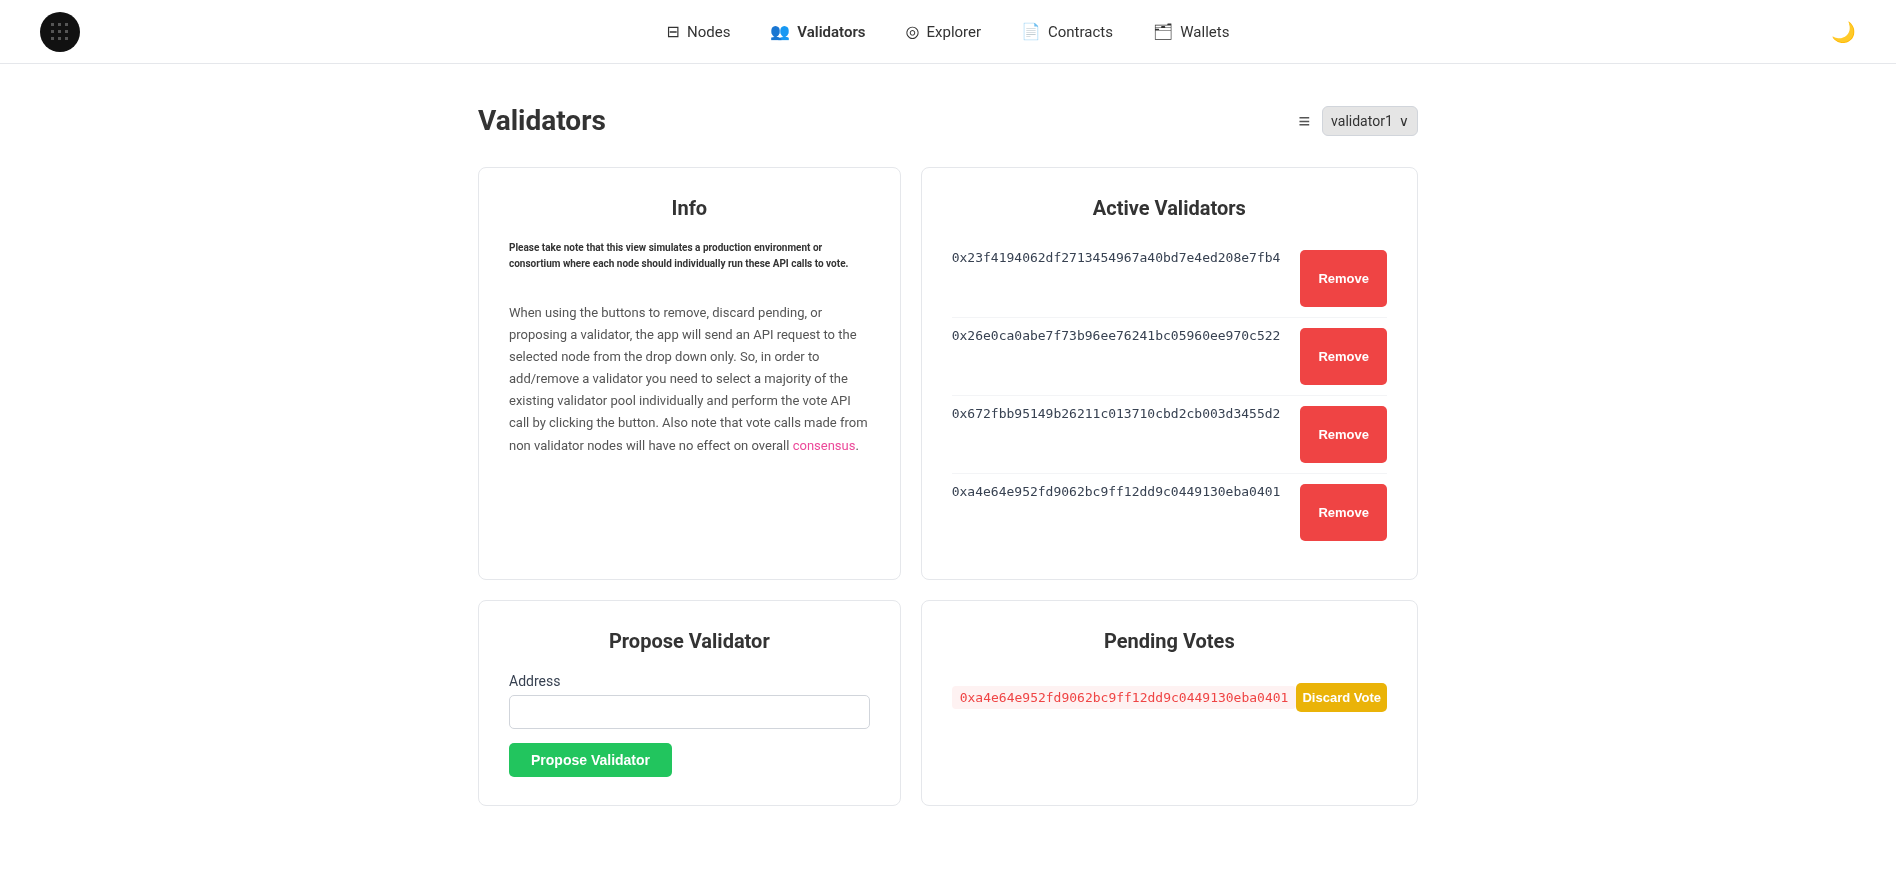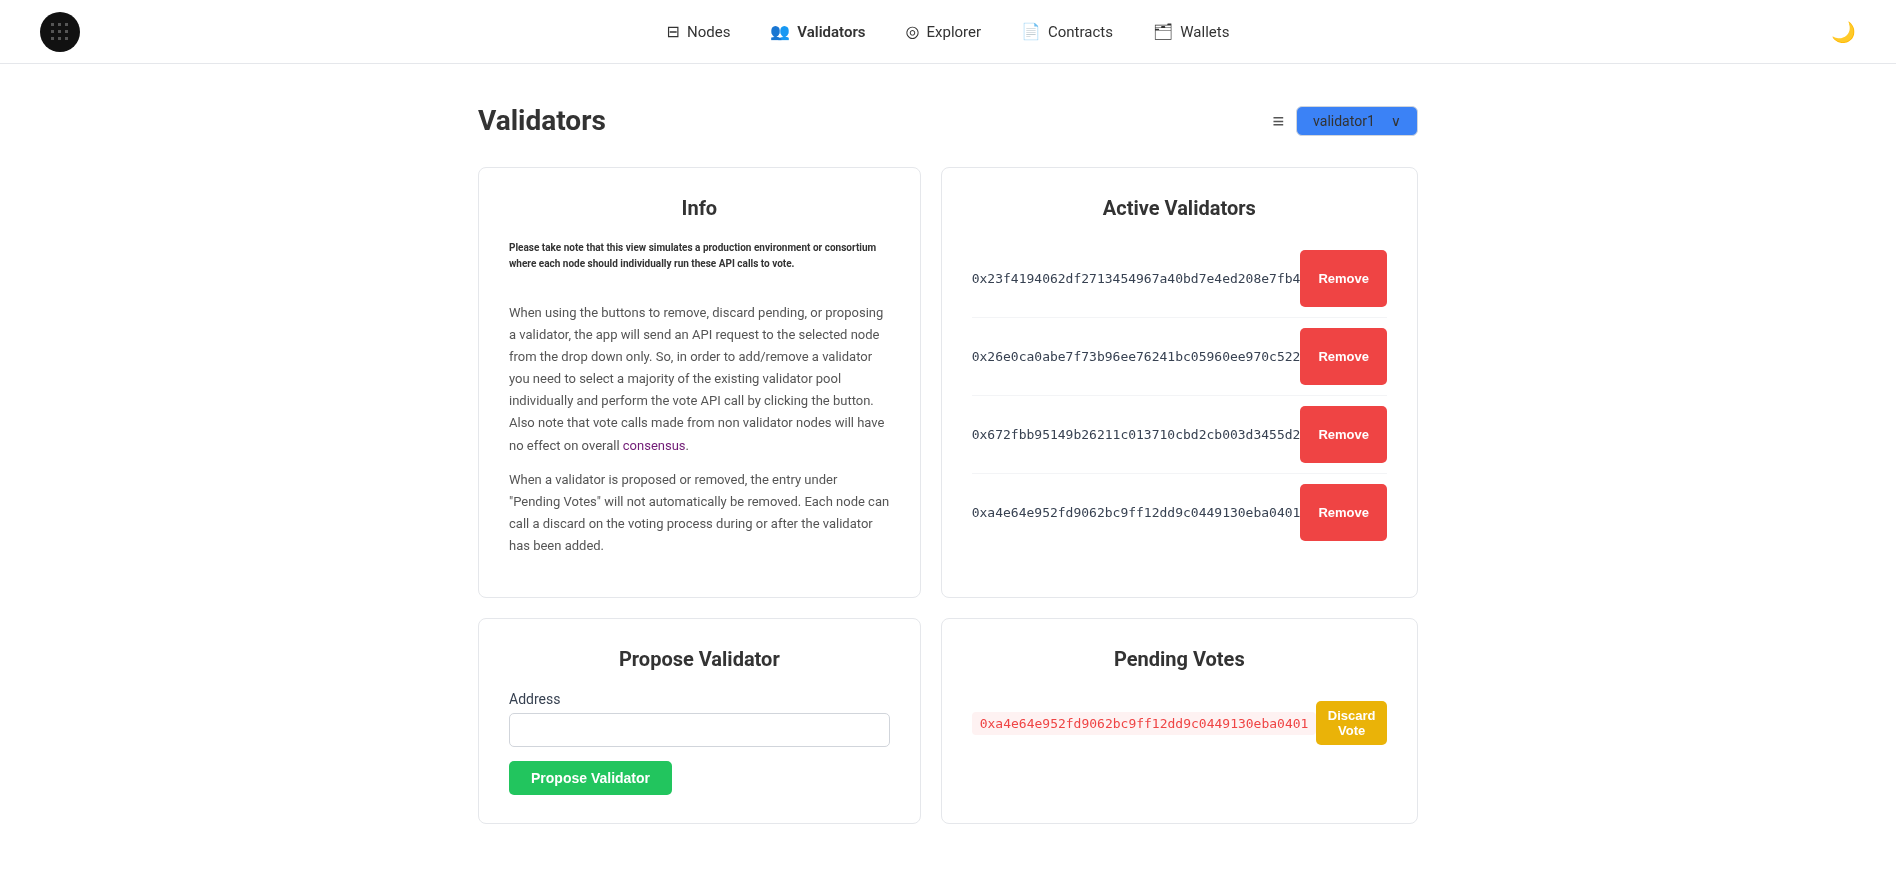--- a/index.html
+++ b/index.html
@@ -35,41 +35,41 @@
 
     
     .page { max-width: 980px; margin: 0 auto; padding: 40px 20px; }
     .page-header {
       display: flex; align-items: center; justify-content: space-between; margin-bottom: 30px;
     }
     .page-title { font-size: 28px; font-weight: 700; }
     .header-right { display: flex; align-items: center; gap: 12px; }
     .filter-icon { font-size: 20px; color: #555; cursor: pointer; }
     .validator-dropdown {
-      border: 1px solid #d1d5db; border-radius: 6px; padding: 6px 16px;
-      font-size: 14px; cursor: pointer; background: #3b82f6;
-      display: flex; align-items: center; gap: 16px;
+      border: 1px solid #d1d5db; border-radius: 6px; padding: 6px 8px;
+      font-size: 14px; cursor: pointer; background: #e5e5e5;
+      display: flex; align-items: center; gap: 6px;
     }
 
     
     .grid { display: grid; grid-template-columns: 1fr 1fr; gap: 20px; }
     .card {
       border: 1px solid #e5e7eb; border-radius: 8px; padding: 28px 30px;
     }
     .card-title { font-size: 20px; font-weight: 700; text-align: center; margin-bottom: 20px; }
 
     
     .info-bold { font-weight: 700; font-size: 10px; line-height: 1.6; margin-bottom: 30px; }
     .info-text { font-size: 13px; line-height: 1.7; color: #555; margin-bottom: 12px; }
-    .info-text a { color: #701a75; text-decoration: none; }
+    .info-text a { color: #ec4899; text-decoration: none; }
 
     
     .validator-row {
-      display: flex; align-items: center; justify-content: space-between;
-      padding: 10px 0; border-bottom: 1px solid #f3f4f6;
+      display: flex; align-items: flex-start; justify-content: space-between;
+      padding: 10px 0; border-bottom: 1px solid #f3f4f6; gap: 20px;
     }
     .validator-row:last-child { border-bottom: none; }
     .validator-addr { font-size: 13px; color: #374151; font-family: monospace; }
     .btn-remove {
       background: #ef4444; color: #fff; border: none; border-radius: 5px;
       padding: 21px 18px; font-size: 13px; font-weight: 600; cursor: pointer;
     }
 
     
     .form-label { font-size: 14px; color: #374151; margin-bottom: 6px; display: block; }
@@ -146,21 +146,20 @@
       <div class="card-title">Info</div>
       <p class="info-bold">Please take note that this view simulates a production environment or consortium where each node should individually run these API calls to vote.</p>
       <p class="info-text">
         When using the buttons to remove, discard pending, or proposing a validator,
         the app will send an API request to the selected node from the drop down only.
         So, in order to add/remove a validator you need to select a majority of the
         existing validator pool individually and perform the vote API call by clicking the
         button. Also note that vote calls made from non validator nodes will have no
         effect on overall <a>consensus</a>.
       </p>
-      <p class="info-text">When a validator is proposed or removed, the entry under "Pending Votes" will not automatically be removed. Each node can call a discard on the voting process during or after the validator has been added.</p>
     </div>
 
     <div class="card">
       <div class="card-title">Active Validators</div>
       <div>
         <div class="validator-row">
           <span class="validator-addr">0x23f4194062df2713454967a40bd7e4ed208e7fb4</span>
           <button class="btn-remove">Remove</button>
         </div>
         <div class="validator-row">

